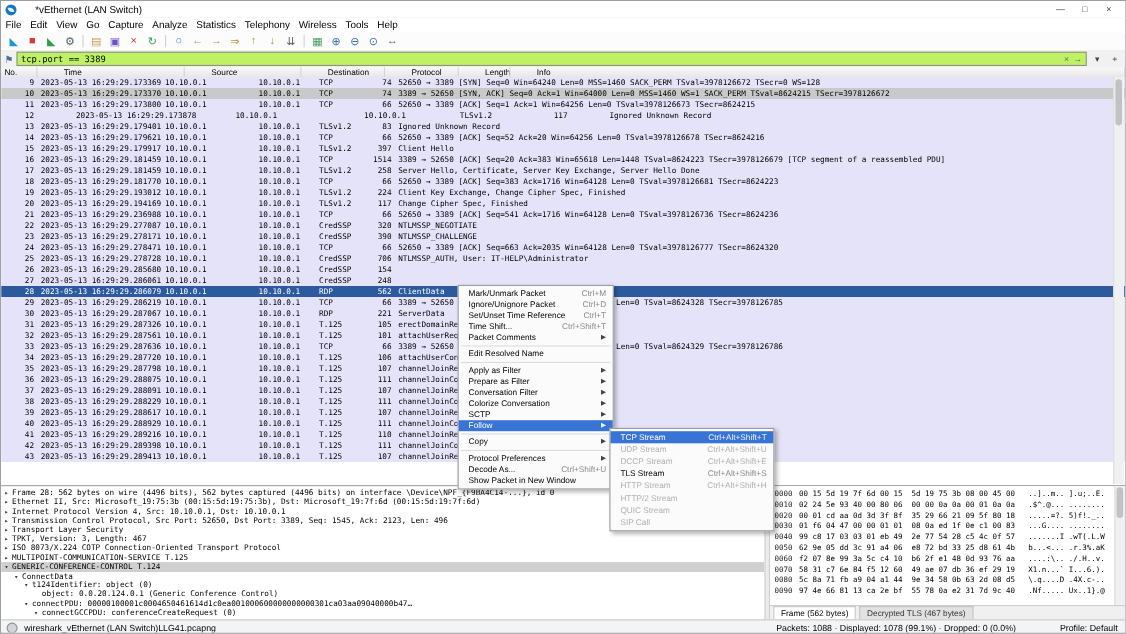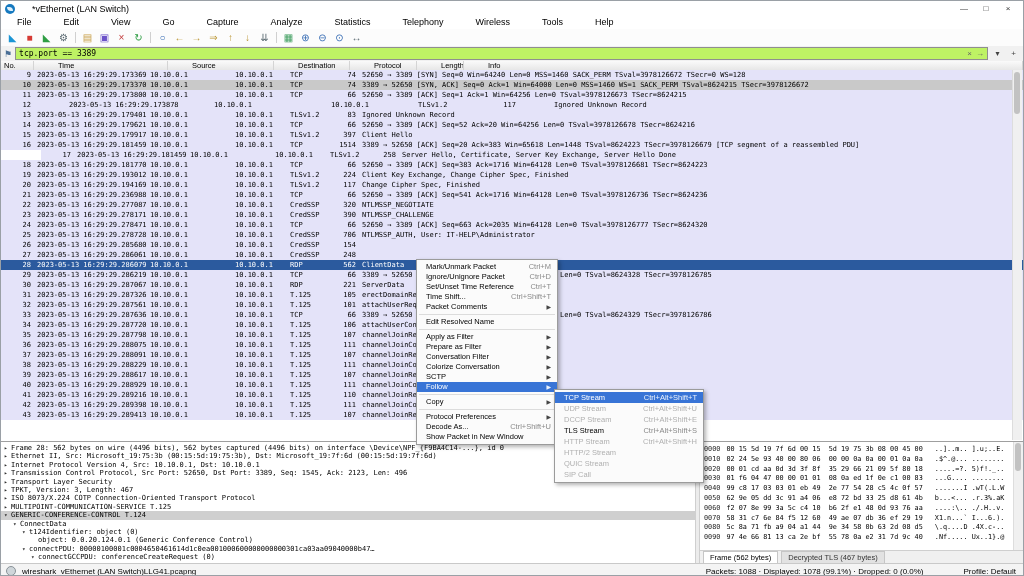--- a/index.html
+++ b/index.html
@@ -8,21 +8,21 @@
   
   .titlebar{position:absolute;top:0;left:0;right:0;height:15px;display:flex;align-items:center;
             background:#fff;border-bottom:1px solid #e4e4e4;padding:0 4px;gap:17px;font-size:9px;}
   .appicon{width:10px;height:10px;border-radius:50%;background:#1679bf;position:relative;flex:0 0 auto;}
   .appicon:after{content:"";position:absolute;left:2px;top:3px;width:6px;height:4px;background:#dff0fa;border-radius:0 4px 0 4px;}
   .winbtns{margin-left:auto;display:flex;}
   .winbtn{width:22px;text-align:center;font-size:8px;line-height:15px;color:#333;}
   
   .menubar{position:absolute;top:15px;left:0;right:0;height:13px;display:flex;align-items:center;
            background:#fff;border-bottom:1px solid #ececec;font-size:9px;}
-  .menu-item{padding:0 16px;line-height:13px;text-align:center;}
+  .menu-item{padding:0 4px;line-height:13px;text-align:center;}
   
   .toolbar{position:absolute;top:28px;left:0;right:0;height:17px;display:flex;align-items:center;
            background:#fcfcfc;border-bottom:1px solid #dadada;padding:0 3px;}
   .tbicon{width:17px;height:15px;display:flex;align-items:center;justify-content:center;font-size:10px;}
   .tbsep{width:1px;height:11px;background:#d0d0d0;margin:0 3px;}
   
   .filterbar{position:absolute;top:45px;left:0;right:0;height:15px;display:flex;align-items:center;
              background:#f1f1f1;border-bottom:1px solid #c9c9c9;padding:0 3px;gap:3px;}
   .fbookmark{color:#4a6f96;font-size:9px;}
   .filter-field{flex:1;height:11px;background:#bef264;border:1px solid #8f8f8f;display:flex;align-items:center;padding:0 3px;}
@@ -224,21 +224,21 @@
       </div>
       <div class="prow" style="grid-template-columns: 33px 113px 85px 55px 46px 26px 1fr;">
         <div class="pcell num">16</div>
         <div class="pcell time">2023-05-13 16:29:29.181459</div>
         <div class="pcell src">10.10.0.1</div>
         <div class="pcell dst">10.10.0.1</div>
         <div class="pcell proto">TCP</div>
         <div class="pcell len">1514</div>
         <div class="pcell info">3389 → 52650 [ACK] Seq=20 Ack=383 Win=65618 Len=1448 TSval=8624223 TSecr=3978126679 [TCP segment of a reassembled PDU]</div>
       </div>
-      <div class="prow" style="grid-template-columns: 33px 113px 85px 55px 46px 26px 1fr; margin-left: 40px;">
+      <div class="prow" style="grid-template-columns: 33px 113px 85px 55px 46px 26px 1fr;">
         <div class="pcell num">17</div>
         <div class="pcell time">2023-05-13 16:29:29.181459</div>
         <div class="pcell src">10.10.0.1</div>
         <div class="pcell dst">10.10.0.1</div>
         <div class="pcell proto">TLSv1.2</div>
         <div class="pcell len">258</div>
         <div class="pcell info">Server Hello, Certificate, Server Key Exchange, Server Hello Done</div>
       </div>
       <div class="prow" style="grid-template-columns: 33px 113px 85px 55px 46px 26px 1fr;">
         <div class="pcell num">18</div>

